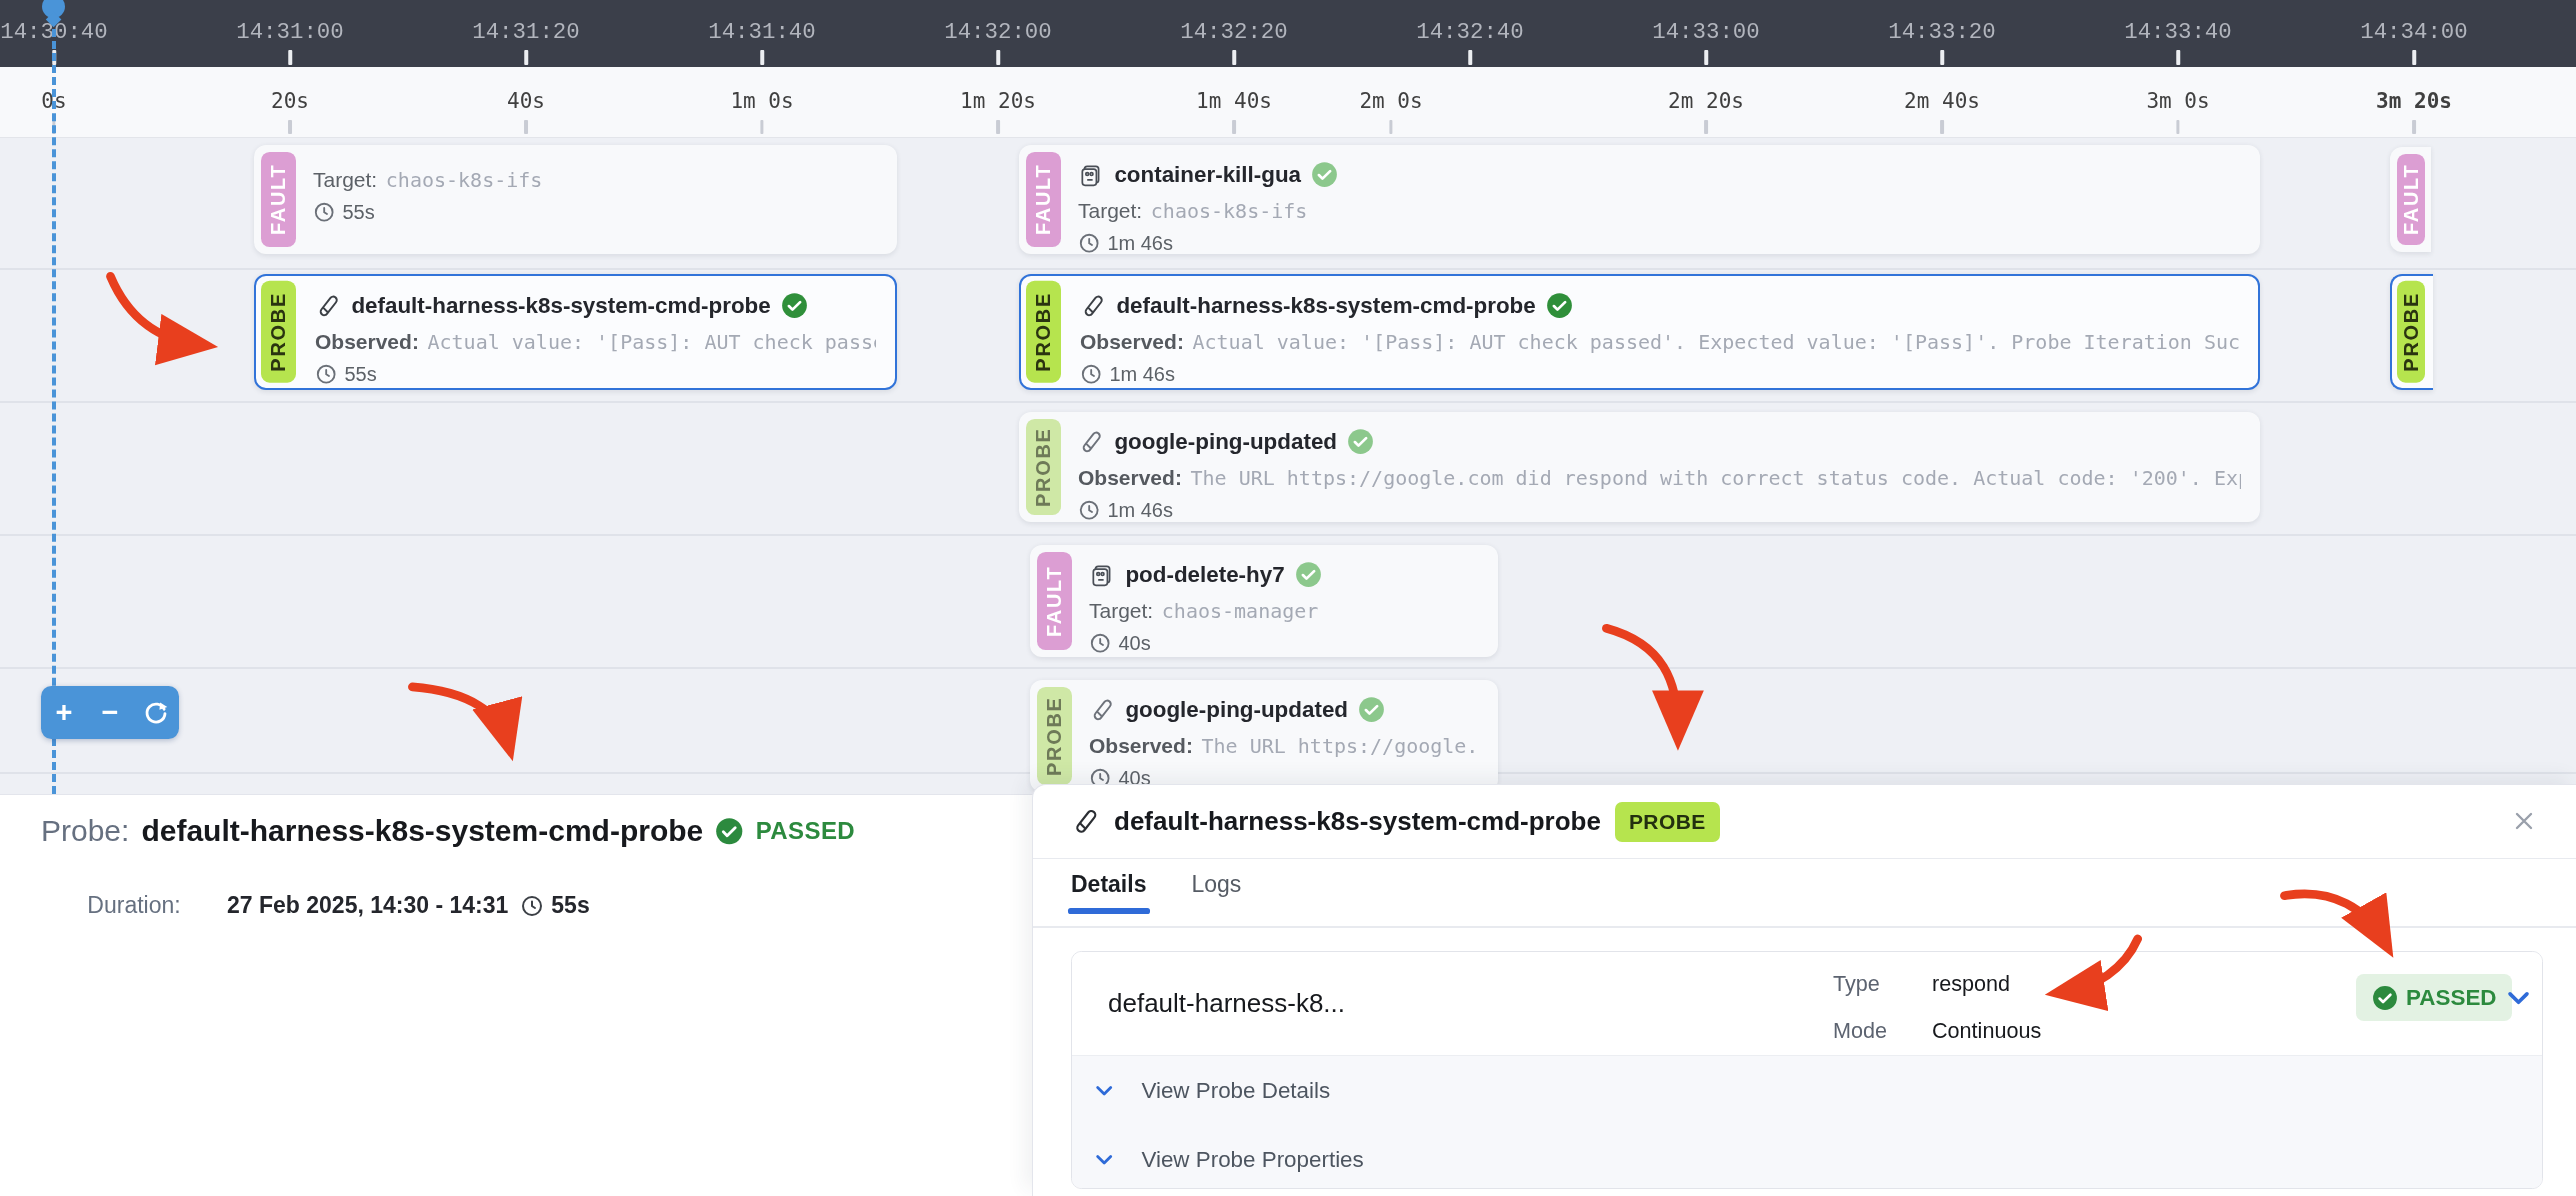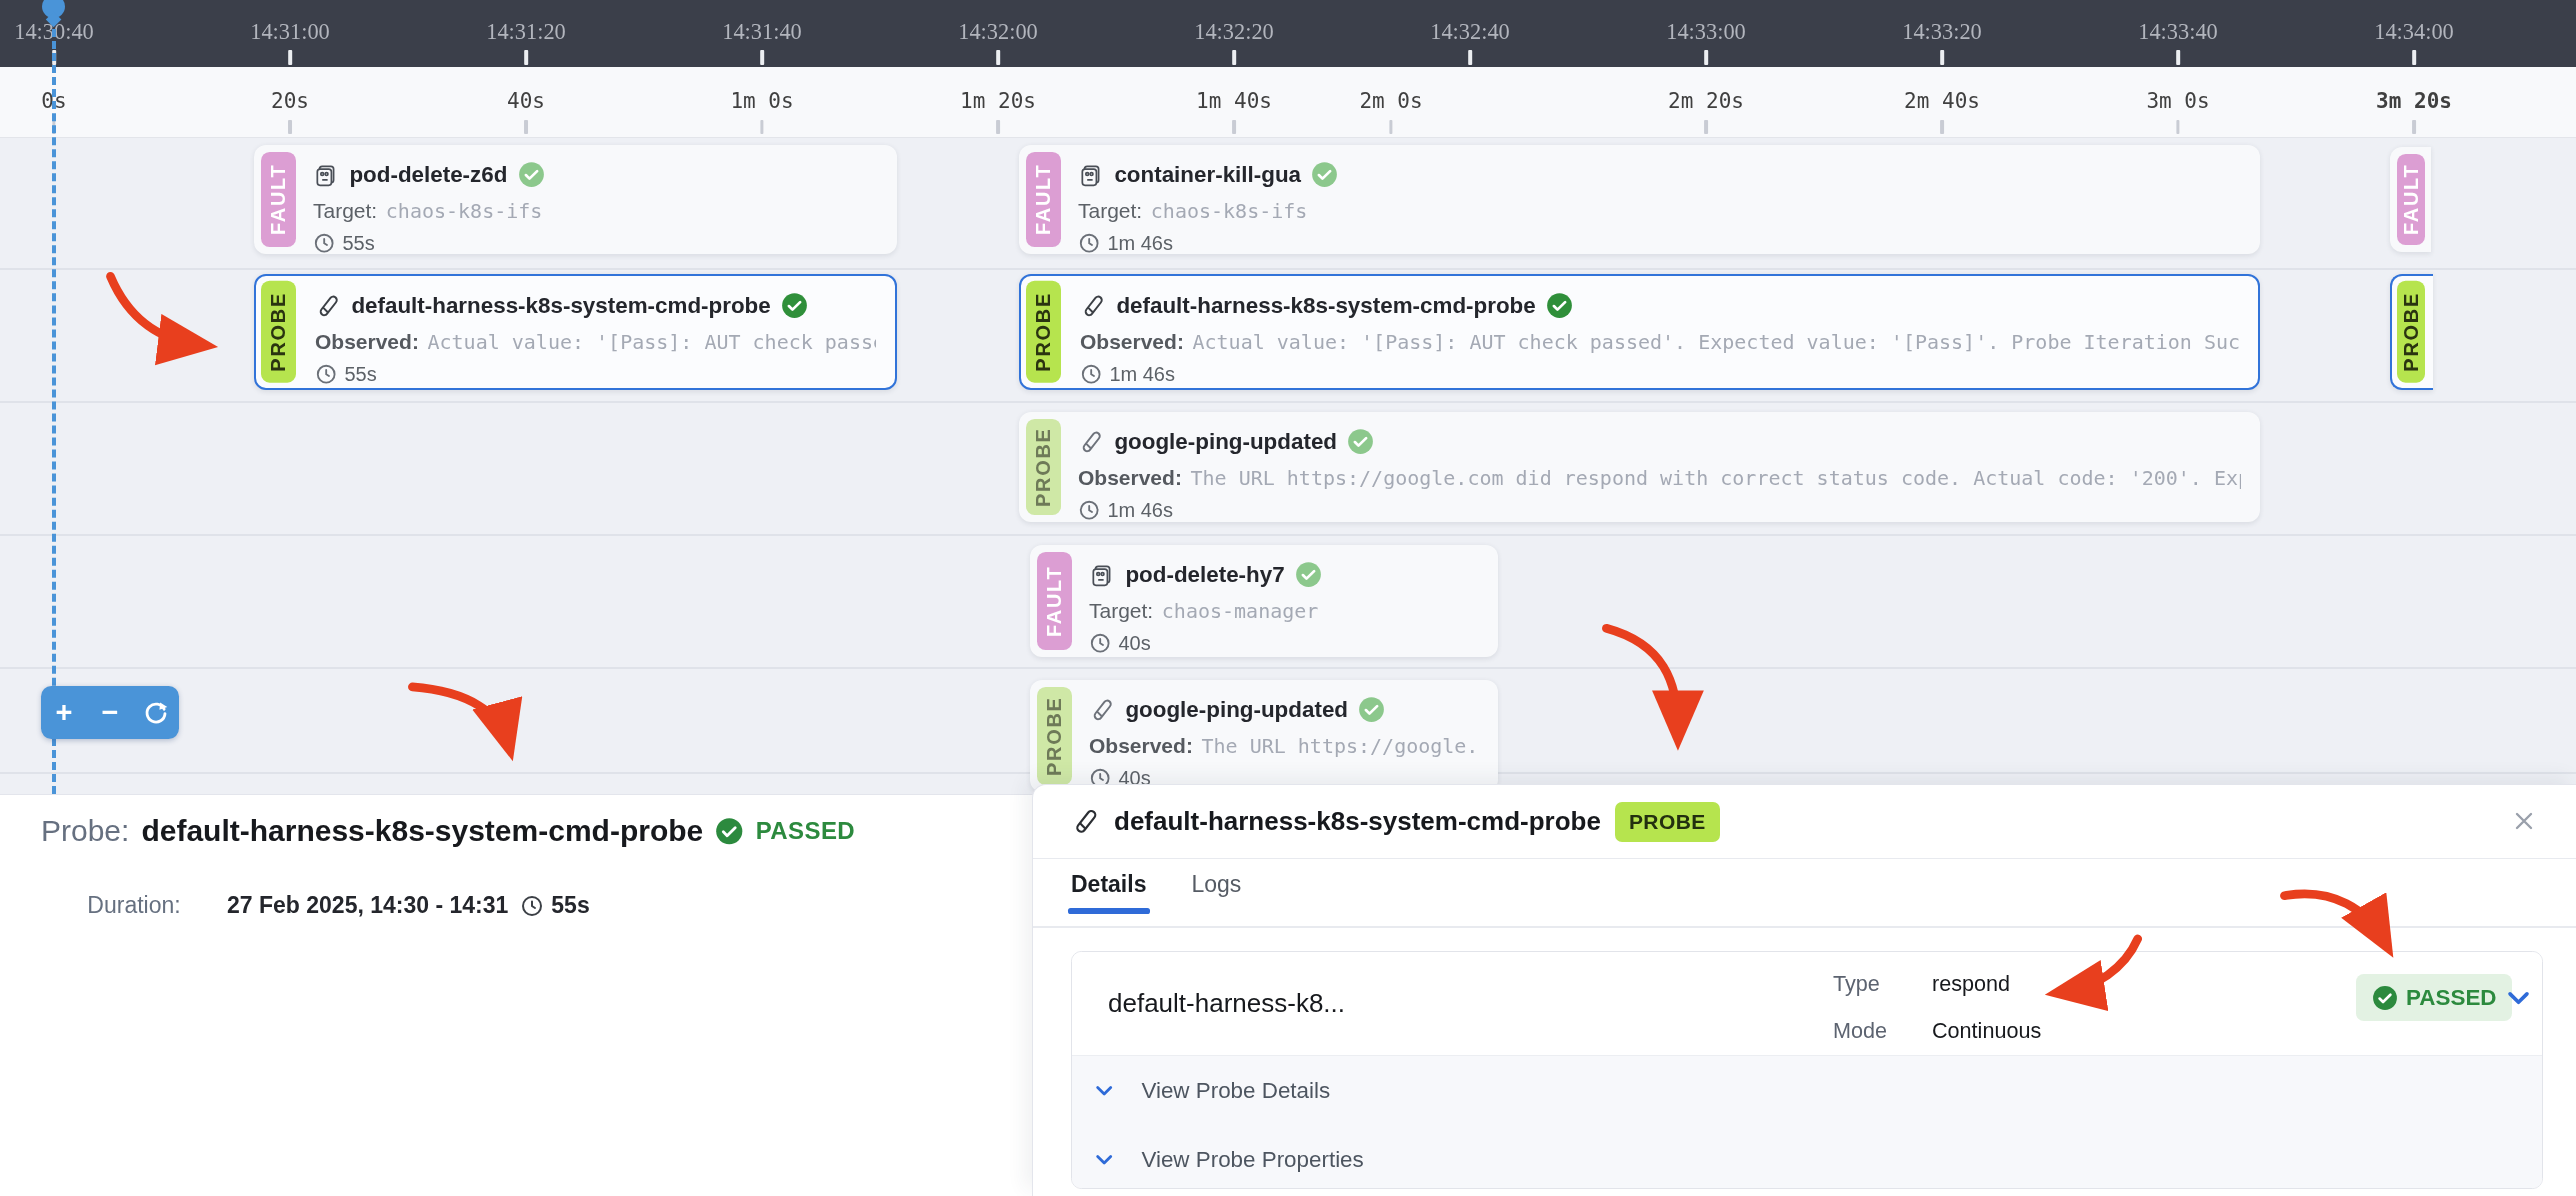--- a/index.html
+++ b/index.html
@@ -10,21 +10,21 @@
     background:#eef0f5;
   }
   .mono { font-family:"DejaVu Sans Mono", monospace; }
 
   
   .tl-header {
     position:absolute; left:0; top:0; width:2576px; height:67px;
     background:#3b3f4a; z-index:2;
   }
   .abs-tick { position:absolute; top:0; height:67px; transform:translateX(-50%); text-align:center; }
-  .abs-label { font-family:Liberation Serif, serif; font-size:22.4px; color:#b2b5bd; margin-top:19px; white-space:nowrap; }
+  .abs-label { font-family:Liberation Mono, monospace; font-size:22.4px; color:#b2b5bd; margin-top:19px; white-space:nowrap; }
   .abs-bar { width:4.3px; height:14.7px; background:#eceef1; margin:5.2px auto 0; border-radius:0.9px; }
 
   
   .ruler {
     position:absolute; left:0; top:67px; width:2576px; height:71px;
     background:#f8f9fb; border-bottom:1.7px solid #e3e5ea; z-index:2;
   }
   .rel-tick { position:absolute; top:0; height:71px; transform:translateX(-50%); text-align:center; }
   .rel-label { font-family:"DejaVu Sans Mono", monospace; font-size:21px; color:#404040; margin-top:22.4px; white-space:nowrap; }
   .rel-bar { width:3.5px; height:14px; background:#c9ccd4; margin:7px auto 0; border-radius:0.9px; }
@@ -228,38 +228,20 @@
   <div class="row-divider" style="top:130px"></div>
   <div class="row-divider" style="top:263px"></div>
   <div class="row-divider" style="top:396px"></div>
   <div class="row-divider" style="top:529px"></div>
   <div class="row-divider" style="top:634px"></div>
 </div>
 
 <div class="card" style="left:254px; top:145px; width:643px; height:109px">
   <div class="tag tag-fault">FAULT</div>
   <div class="card-body">
-    <div class="title-row">
-      <span class="icon">
-          <svg width="26" height="26" viewBox="0 0 24 24" fill="none" stroke="#4a4f57" stroke-width="1.6">
-            <rect x="6" y="4" width="13" height="15" rx="2.5"></rect>
-            <rect x="4" y="6.5" width="13" height="15" rx="2.5" fill="#f8f9fb"></rect>
-            <circle cx="8.5" cy="11" r="1.3"></circle>
-            <circle cx="12.5" cy="11" r="1.3"></circle>
-            <path d="M8.5 16.5h5"></path>
-          </svg>
-        </span>
-      <span class="card-title">pod-delete-z6d</span>
-      <span class="icon">
-          <svg width="27" height="27" viewBox="0 0 24 24">
-            <circle cx="12" cy="12" r="11" fill="#8cc88c"></circle>
-            <path d="M7 12.5l3.2 3.2L17 9" stroke="#fff" stroke-width="2.4" fill="none" stroke-linecap="round" stroke-linejoin="round"></path>
-          </svg>
-        </span>
-    </div>
     <div class="meta-row">
         <span class="meta-label thin">Target:</span>
         <span class="meta-value">chaos-k8s-ifs</span>
       </div>
     <div class="dur-row">
         <span class="icon">
           <svg width="22.4" height="22.4" viewBox="0 0 24 24" fill="none" stroke="#6b7078" stroke-width="2">
             <circle cx="12" cy="12" r="9"></circle>
             <path d="M12 7.5V12l3 2" stroke-linecap="round"></path>
           </svg>

